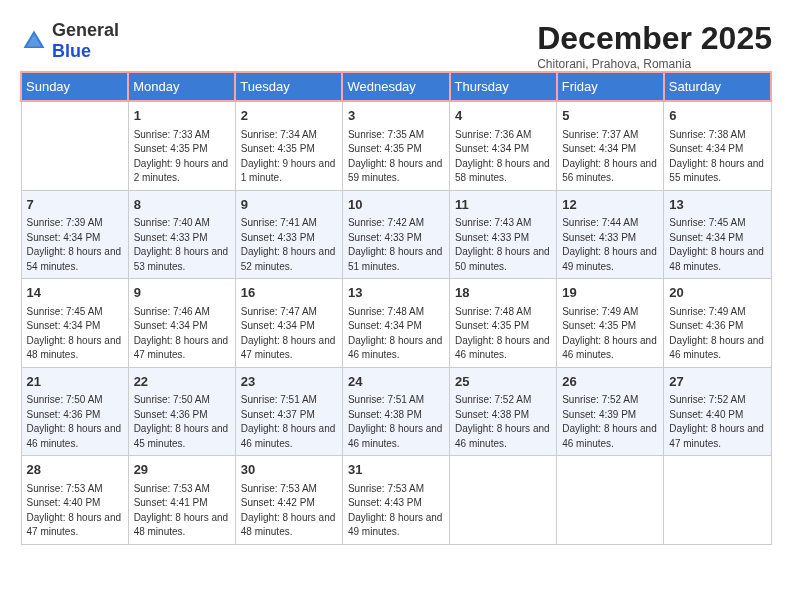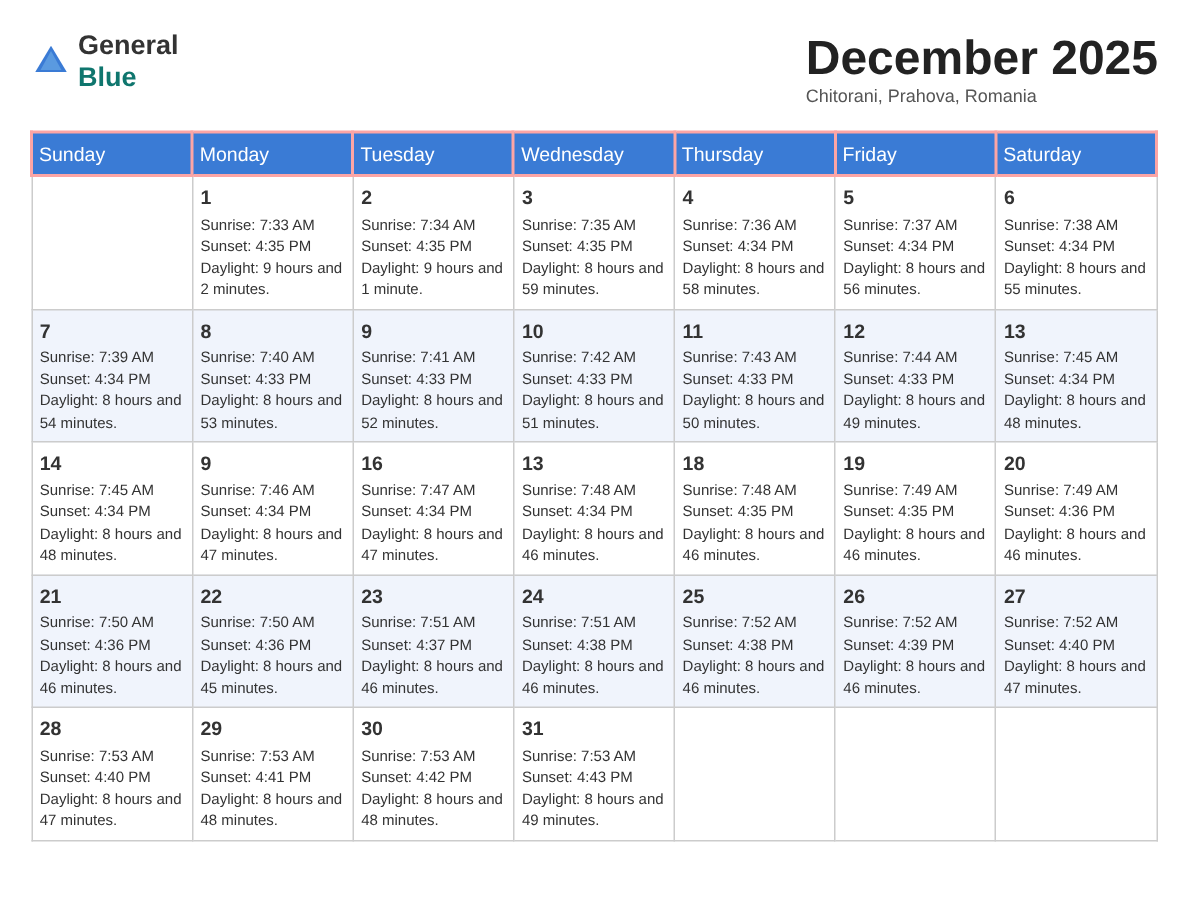--- a/index.html
+++ b/index.html
@@ -7,36 +7,35 @@
       font-family: Arial, sans-serif;
       background: #fff;
       width: 792px;
       min-height: 612px;
       padding: 20px;
     }
     .header {
       display: flex;
       justify-content: space-between;
       align-items: flex-start;
-      margin-bottom: 16px;
     }
     .logo {
       display: flex;
       align-items: center;
       gap: 4px;
     }
     .logo-text-general {
       font-size: 18px;
       font-weight: bold;
       color: #333;
     }
     .logo-text-blue {
       font-size: 18px;
       font-weight: bold;
-      color: #0f766e;
+      color: #1d4ed8;
     }
     .logo-icon {
       width: 28px;
       height: 28px;
     }
     .title-block {
     }
     .main-title {
       font-size: 32px;
       font-weight: bold;

